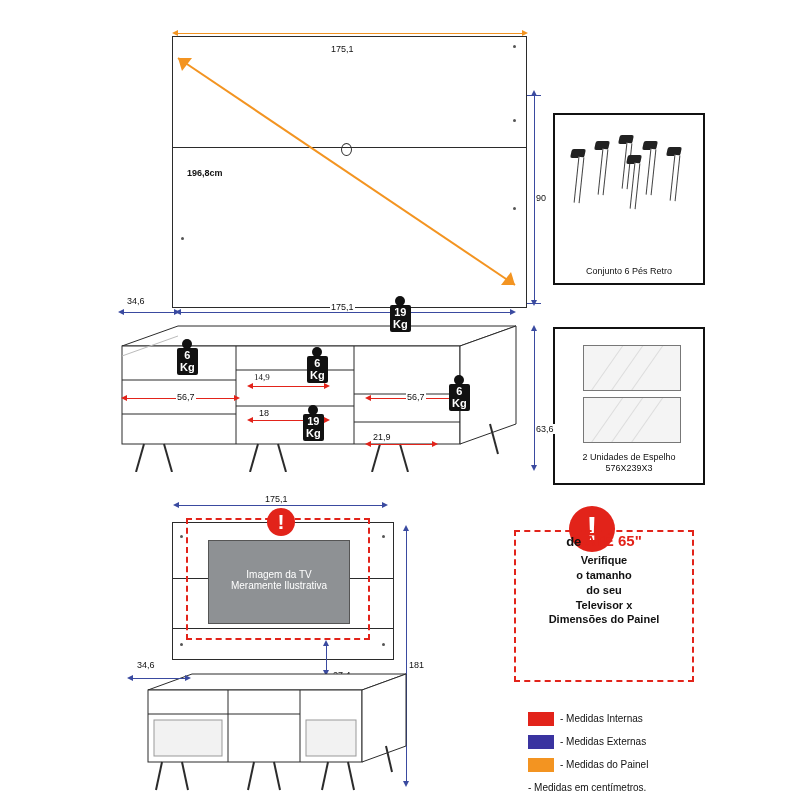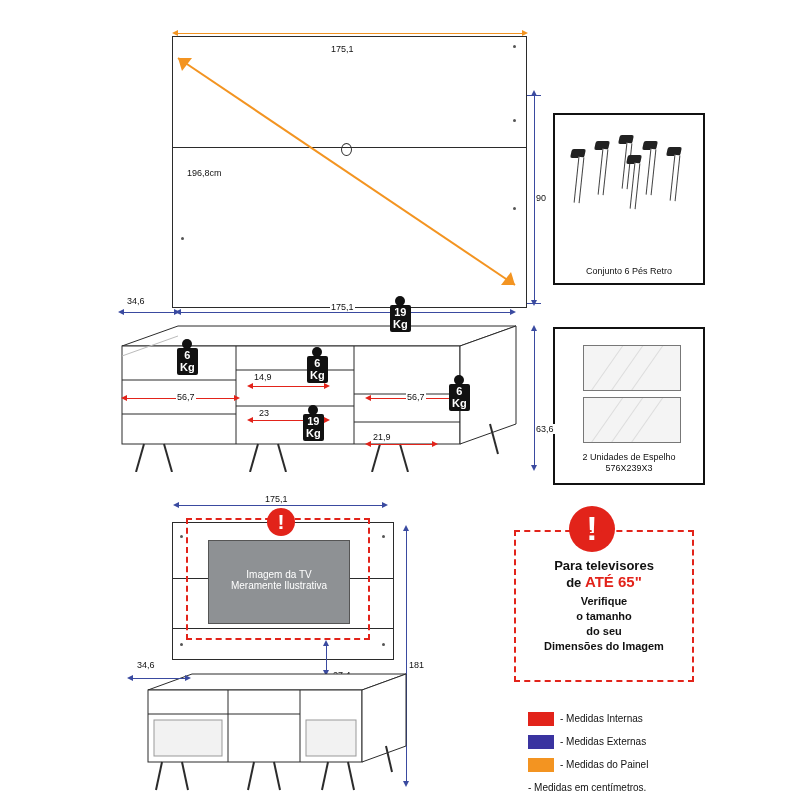--- a/index.html
+++ b/index.html
@@ -115,21 +115,21 @@
   <div class="abs ah ah-d" style="left:531px;top:300px;"></div>
   <div class="abs arrowline-h blue" style="left:527px;top:95px;width:14px;"></div>
   <div class="abs arrowline-h blue" style="left:527px;top:303px;width:14px;"></div>
   <div class="abs lbl" style="left:535px;top:193px;">90</div>
 
   <svg class="abs" style="left:170px;top:30px;width:360px;height:285px;">
     <line x1="8" y1="28" x2="345" y2="255" stroke="#f39421" stroke-width="2"></line>
     <polygon points="8,28 22,28 12,41" fill="#f39421"></polygon>
     <polygon points="345,255 331,255 341,242" fill="#f39421"></polygon>
   </svg>
-  <div class="abs lbl" style="left:186px;top:168px;">196,8cm</div>
+  <div class="abs lbl" style="left:186px;top:168px;font-weight:bold;">196,8cm</div>
 
   <div class="abs sidebox" style="left:553px;top:113px;width:152px;height:172px;">
     <div style="position:absolute;left:12px;top:16px;width:128px;height:100px;">
       <div class="leg" style="left:4px;top:18px;">
           <div class="foot"></div>
           <div class="stick"></div>
         </div>
       <div class="leg" style="left:28px;top:10px;">
           <div class="foot"></div>
           <div class="stick"></div>
@@ -218,26 +218,26 @@
   <div class="abs lbl" style="left:535px;top:424px;">63,6</div>
 
   <div class="abs arrowline-h red" style="left:126px;top:398px;width:110px;"></div>
   <div class="abs ah ah-l r" style="left:121px;top:395px;"></div>
   <div class="abs ah ah-r r" style="left:234px;top:395px;"></div>
   <div class="abs lbl" style="left:176px;top:392px;">56,7</div>
 
   <div class="abs arrowline-h red" style="left:252px;top:386px;width:74px;"></div>
   <div class="abs ah ah-l r" style="left:247px;top:383px;"></div>
   <div class="abs ah ah-r r" style="left:324px;top:383px;"></div>
-  <div class="abs lbl" style="left:253px;top:372px;">14,9</div>
+  <div class="abs lbl" style="left:253px;top:372px;font-family:Liberation Serif, serif;">14,9</div>
 
   <div class="abs arrowline-h red" style="left:252px;top:420px;width:74px;"></div>
   <div class="abs ah ah-l r" style="left:247px;top:417px;"></div>
   <div class="abs ah ah-r r" style="left:324px;top:417px;"></div>
-  <div class="abs lbl" style="left:258px;top:408px;">23</div>
+  <div class="abs lbl" style="left:258px;top:408px;">18</div>
 
   <div class="abs arrowline-h red" style="left:370px;top:398px;width:86px;"></div>
   <div class="abs ah ah-l r" style="left:365px;top:395px;"></div>
   <div class="abs ah ah-r r" style="left:454px;top:395px;"></div>
   <div class="abs lbl" style="left:406px;top:392px;">56,7</div>
 
   <div class="abs arrowline-h red" style="left:370px;top:444px;width:64px;"></div>
   <div class="abs ah ah-l r" style="left:365px;top:441px;"></div>
   <div class="abs ah ah-r r" style="left:432px;top:441px;"></div>
   <div class="abs lbl" style="left:372px;top:432px;text-align:right;">21,9</div>
@@ -308,32 +308,30 @@
       <line x1="268" y1="78" x2="274" y2="104" stroke="#2b2b2b" stroke-width="2"></line>
     </svg>
   </div>
   <div class="abs lbl" style="left:136px;top:660px;">34,6</div>
   <div class="abs arrowline-h blue" style="left:132px;top:678px;width:56px;"></div>
   <div class="abs ah ah-l" style="left:127px;top:675px;"></div>
   <div class="abs ah ah-r" style="left:185px;top:675px;"></div>
 
   <div class="abs excl-circle" style="left:569px;top:506px;">!</div>
   <div class="abs warnbox" style="left:514px;top:530px;width:180px;height:152px;">
-    <div style="margin-top:26px;" class="warn-l1">
-      <span>Para televisores</span>
-    </div>
     <div class="warn-l1">
       <span>de</span>
       <span class="warn-red big">ATÉ 65"</span>
     </div>
     <div class="warn-sub" style="margin-top:4px;">
       <div>Verifique</div>
       <div>o tamanho</div>
       <div>do seu</div>
-      <div>Dimensões do Imagem</div>
+      <div>Televisor x</div>
+      <div>Dimensões do Painel</div>
     </div>
   </div>
 
   <div class="abs legend" style="left:528px;top:712px;">
     <div class="legend-row">
       <span class="sw" style="background:#e2231a;"></span><span>- Medidas Internas</span>
     </div>
     <div class="legend-row">
       <span class="sw" style="background:#3a33a0;"></span><span>- Medidas Externas</span>
     </div>

